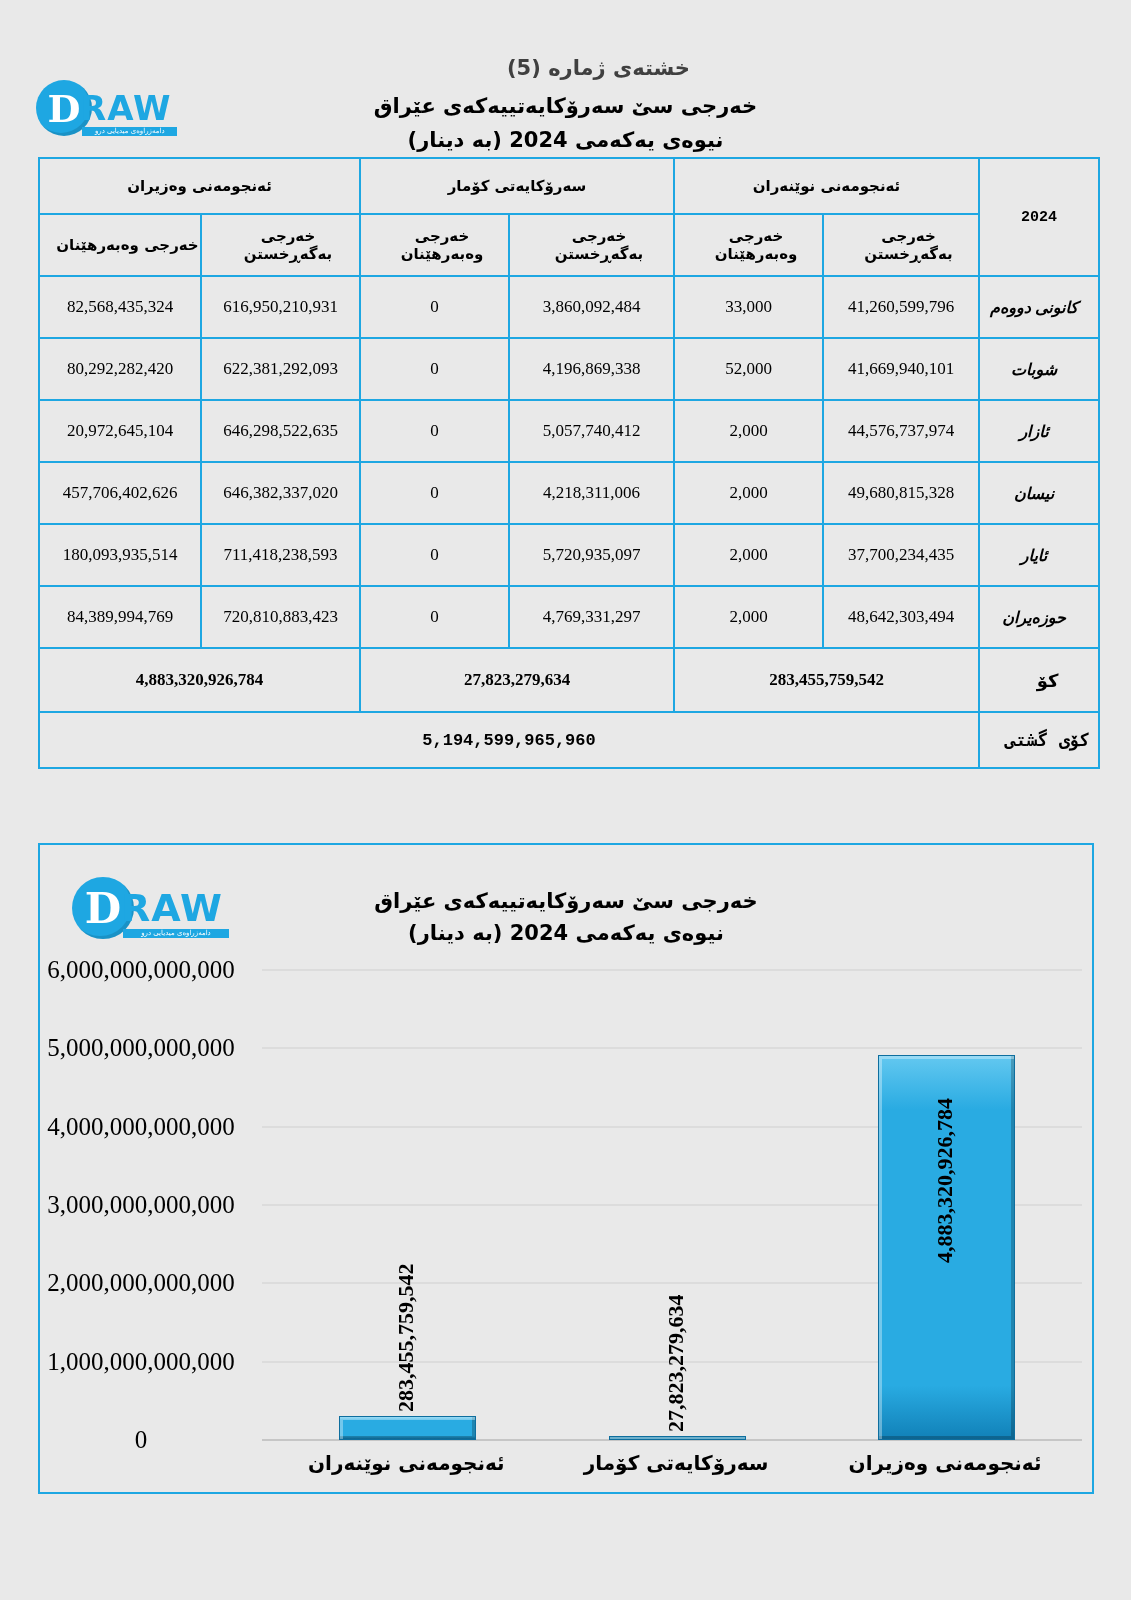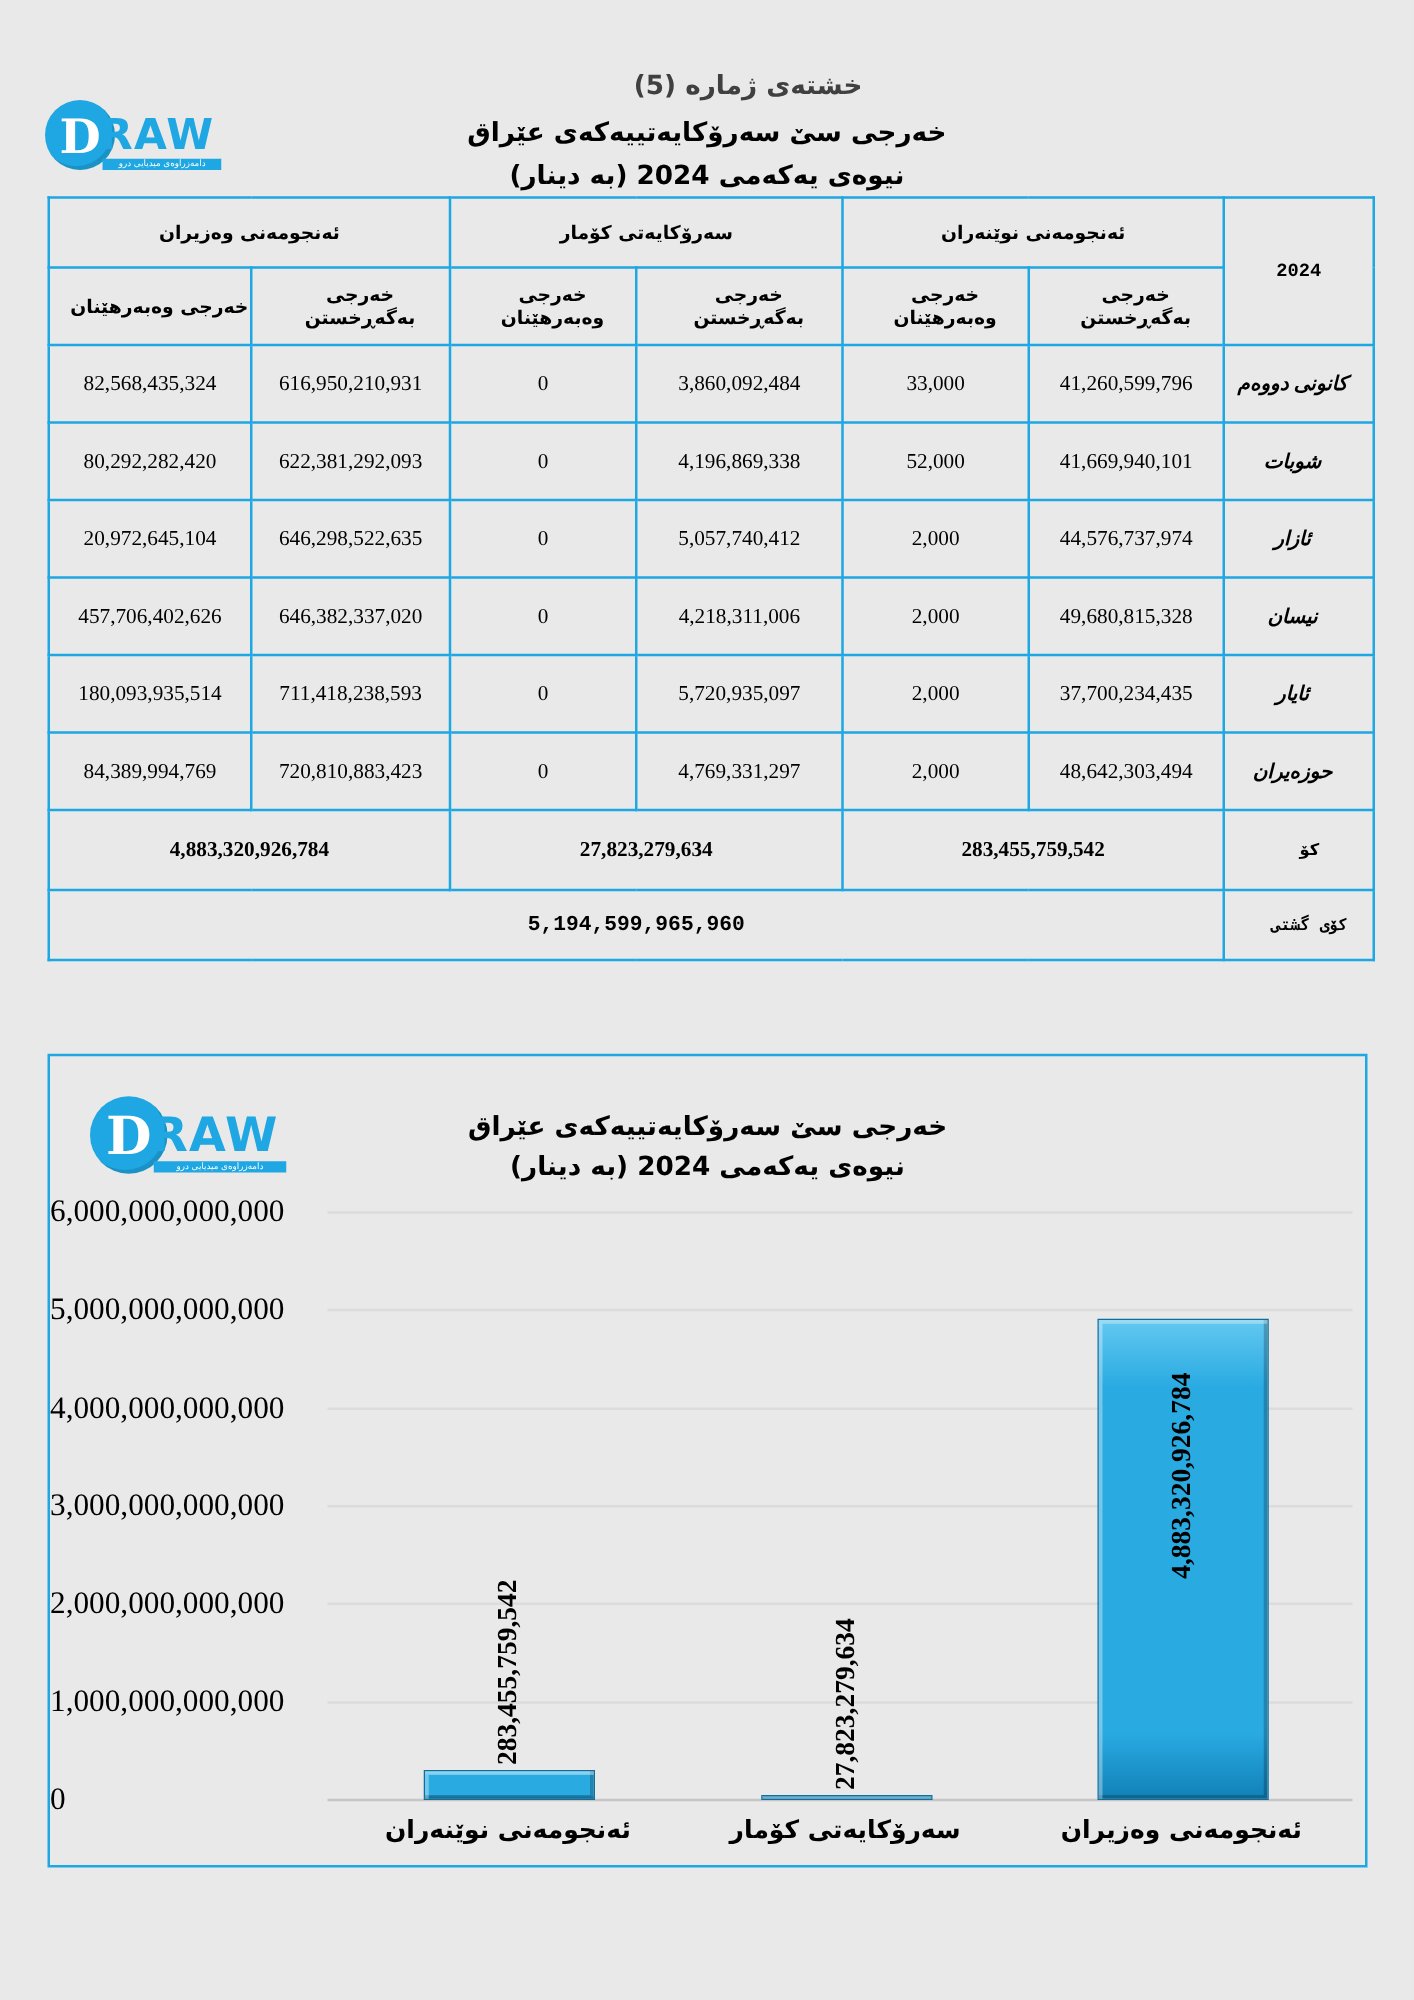--- a/index.html
+++ b/index.html
@@ -66,37 +66,37 @@
     text-align:right;direction:rtl;
     padding-right:11px;
     font-style:italic;
   }
   .th-year{font-family:Liberation Mono, monospace;font-size:19px;}
   .td-total{
     height:60px;
     font-family:"Liberation Serif","DejaVu Serif",serif;
     font-size:17px;font-weight:bold;
   }
-  .td-total-label{font-size:13px;font-weight:bold;padding-left:18px;}
+  .td-total-label{font-size:18px;font-weight:bold;padding-left:18px;}
   .td-grand{height:52px;font-family:Liberation Mono, monospace;}
 
   
   .chart-box{
     position:absolute;left:38px;top:843px;
     width:1052px;height:647px;
     border:2px solid #1ea7e2;
     background:#e9e9e9;
   }
   .chart-title-line{position:absolute;left:0;width:100%;text-align:center;font-weight:bold;font-size:21px;}
   .chart-logo{left:32px;top:32px;}
 
   .yaxis{position:absolute;left:0;top:125px;width:208px;height:470px;}
   .ytick{
     position:absolute;right:6px;width:202px;
-    text-align:left;
+    text-align:center;
     font-family:"Liberation Serif","DejaVu Serif",serif;
     font-size:25px;line-height:28px;
     white-space:nowrap;
   }
   .plot{position:absolute;left:222px;top:125px;width:820px;height:470px;}
   .gridline{position:absolute;left:0;width:100%;height:2px;background:#dcdcdc;}
   .gridline.base{background:#c6c6c6;}
   .bar{
     position:absolute;bottom:0;width:135px;
     background:linear-gradient(180deg,#63c8f0 0%,#29abe2 14%,#29abe2 86%,#1181b8 100%);

